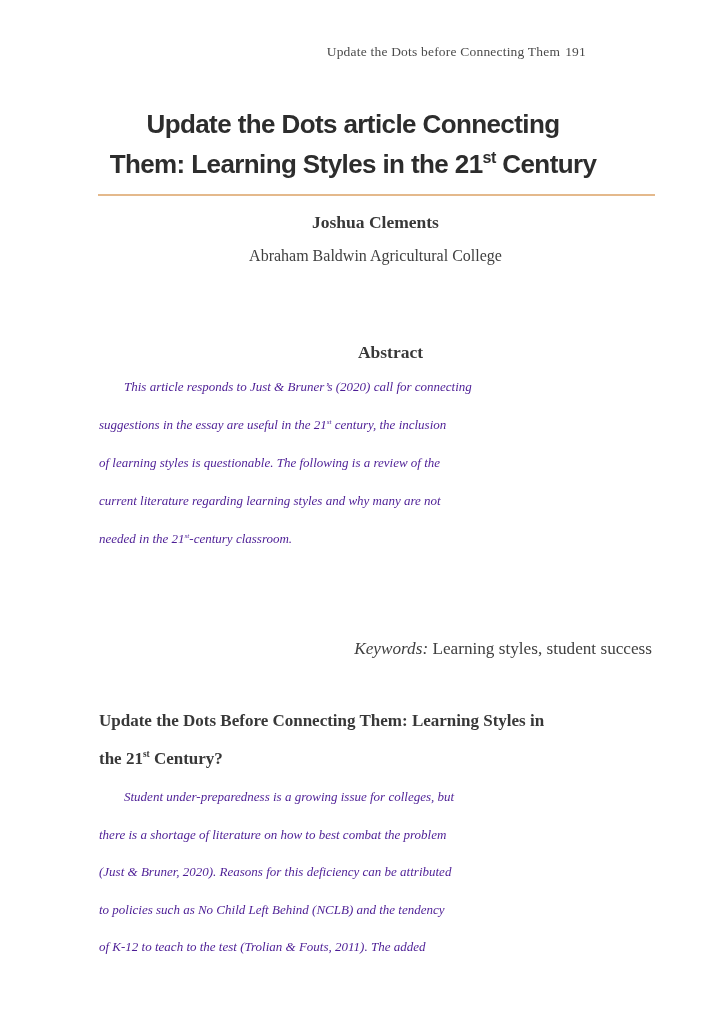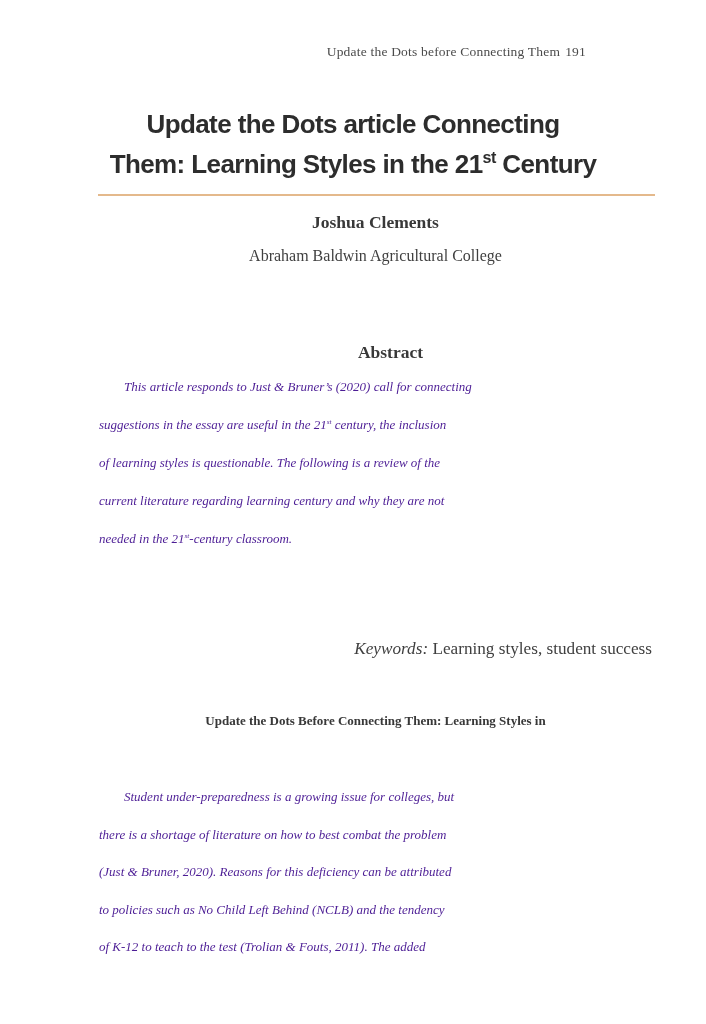--- a/index.html
+++ b/index.html
@@ -59,21 +59,21 @@
     line-height: 38px;
   }
 
   .keywords {
     position: absolute; top: 630px; left: 99px; width: 553px;
     text-align: right; font-size: 17.2px; line-height: 38px; color: #3f3f3f;
   }
 
   .section-heading {
     position: absolute; top: 702px; left: 99px; width: 553px; margin: 0;
-    text-align: center; font-weight: bold; font-size: 13px;
+    text-align: left; font-weight: bold; font-size: 17px;
     line-height: 38px; color: #383838;
   }
   .section-heading .line { white-space: nowrap; }
 
   .body-text {
     position: absolute; top: 778px; left: 99px; width: 553px;
     line-height: 37.6px;
   }
 </style>
 </head>
@@ -95,30 +95,31 @@
   <div class="author">Joshua Clements</div>
 
   <div class="affiliation">Abraham Baldwin Agricultural College</div>
 
   <h2 class="abstract-heading">Abstract</h2>
 
   <div class="abstract-body para">
       <div class="line indent">This article responds to Just &amp; Bruner’s (2020) call for connecting</div>
       <div class="line">suggestions in the essay are useful in the 21<sup>st</sup> century, the inclusion</div>
       <div class="line">of learning styles is questionable. The following is a review of the</div>
-      <div class="line">current literature regarding learning century and why they are not</div>
+      <div class="line">current literature regarding learning styles and why many are not</div>
       <div class="line">needed in the 21<sup>st</sup>-century classroom.</div>
     </div>
 
   <div class="keywords">
       <div class="line"><i>Keywords:</i> Learning styles, student success</div>
     </div>
 
   <h2 class="section-heading">
       <div class="line">Update the Dots Before Connecting Them: Learning Styles in</div>
+      <div class="line">the 21<sup>st</sup> Century?</div>
     </h2>
 
   <div class="body-text para">
       <div class="line indent">Student under-preparedness is a growing issue for colleges, but</div>
       <div class="line">there is a shortage of literature on how to best combat the problem</div>
       <div class="line">(Just &amp; Bruner, 2020). Reasons for this deficiency can be attributed</div>
       <div class="line">to policies such as No Child Left Behind (NCLB) and the tendency</div>
       <div class="line">of K-12 to teach to the test (Trolian &amp; Fouts, 2011). The added</div>
     </div>
 

